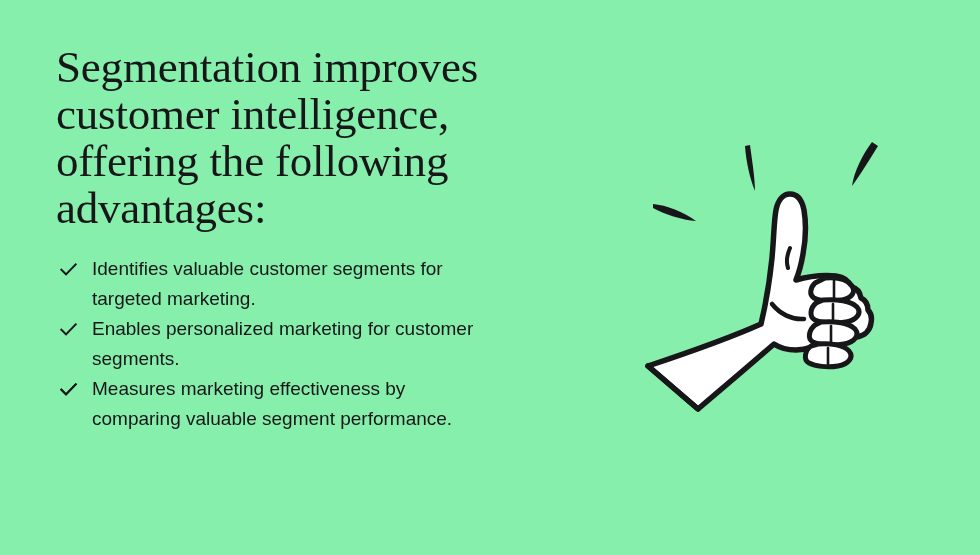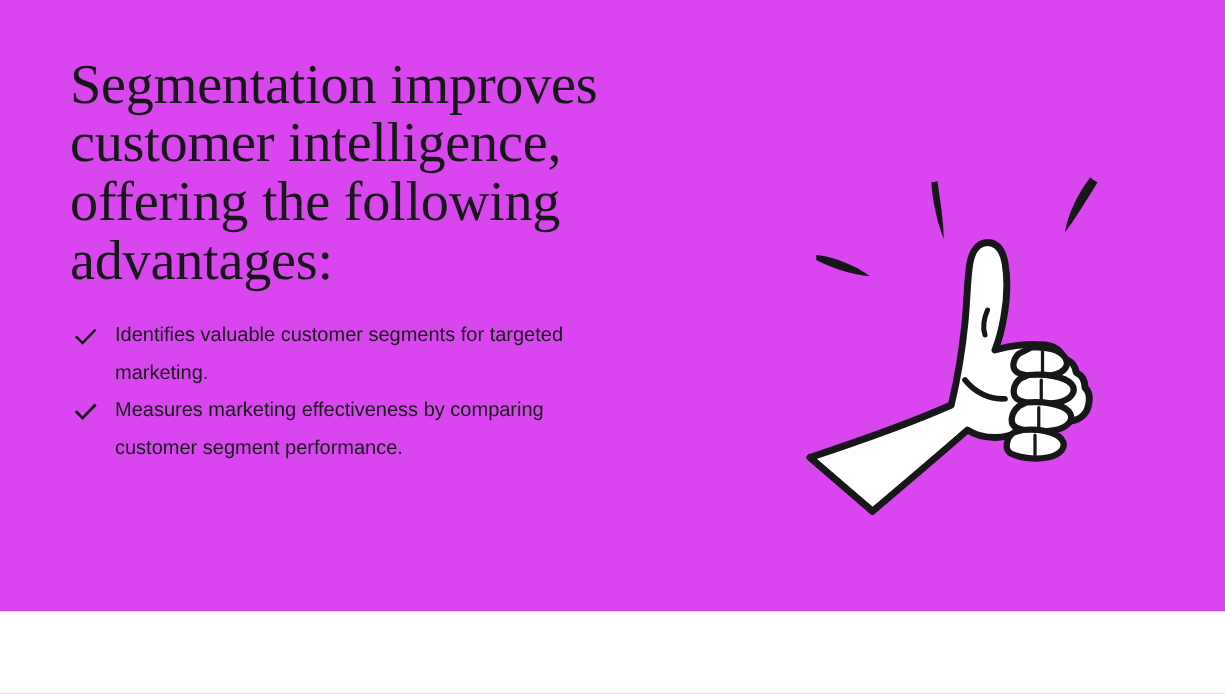--- a/index.html
+++ b/index.html
@@ -9,22 +9,22 @@
   }
   body {
     width: 980px;
     height: 555px;
     overflow: hidden;
     font-family: "Liberation Sans", sans-serif;
   }
   #slide {
     position: relative;
     width: 980px;
-    height: 489px;
-    background: #d946ef;
+    height: 555px;
+    background: #86efac;
     overflow: hidden;
   }
 
   
   #content {
     position: absolute;
     left: 56px;
     top: 44px;
     width: 540px;
   }
@@ -45,21 +45,21 @@
     margin: 0;
     padding: 0;
     margin-top: 22px;
   }
 
   #advantage-list li {
     position: relative;
     padding-left: 36px;
     margin-bottom: 1px;
     font-family: "Liberation Sans", sans-serif;
-    font-size: 16px;
+    font-size: 19px;
     line-height: 29.5px;
     color: #17171A;
     max-width: 400px;
   }
 
   .check-icon {
     position: absolute;
     left: 3px;
     top: 6px;
     width: 19px;
@@ -106,37 +106,38 @@
         </span>
         <span>Identifies valuable customer segments for targeted marketing.</span>
       </li>
 
       <li>
         <span class="check-icon">
           <svg viewBox="0 0 20 20" width="19" height="19" aria-hidden="true">
             <path d="M2.5 10.3 L7.4 15.2 L17.6 4.6" fill="none" stroke="#17171A" stroke-width="2.1" stroke-linecap="square" stroke-linejoin="miter"></path>
           </svg>
         </span>
+        <span>Enables personalized marketing for customer segments.</span>
       </li>
 
       <li>
         <span class="check-icon">
           <svg viewBox="0 0 20 20" width="19" height="19" aria-hidden="true">
             <path d="M2.5 10.3 L7.4 15.2 L17.6 4.6" fill="none" stroke="#17171A" stroke-width="2.1" stroke-linecap="square" stroke-linejoin="miter"></path>
           </svg>
         </span>
       </li>
 
       <li>
         <span class="check-icon">
           <svg viewBox="0 0 20 20" width="19" height="19" aria-hidden="true">
             <path d="M2.5 10.3 L7.4 15.2 L17.6 4.6" fill="none" stroke="#17171A" stroke-width="2.1" stroke-linecap="square" stroke-linejoin="miter"></path>
           </svg>
         </span>
-        <span>Measures marketing effectiveness by comparing customer segment performance.</span>
+        <span>Measures marketing effectiveness by comparing valuable segment performance.</span>
       </li>
 
     </ul>
   </div>
 
   <div id="thumb-illustration">
     <svg viewBox="0 0 300 300" aria-hidden="true">
 
       <g fill="#17171A">
         <path d="M33 76 C46 77 64 84 76 93 C62 92 44 86 33 80 Z"></path>

